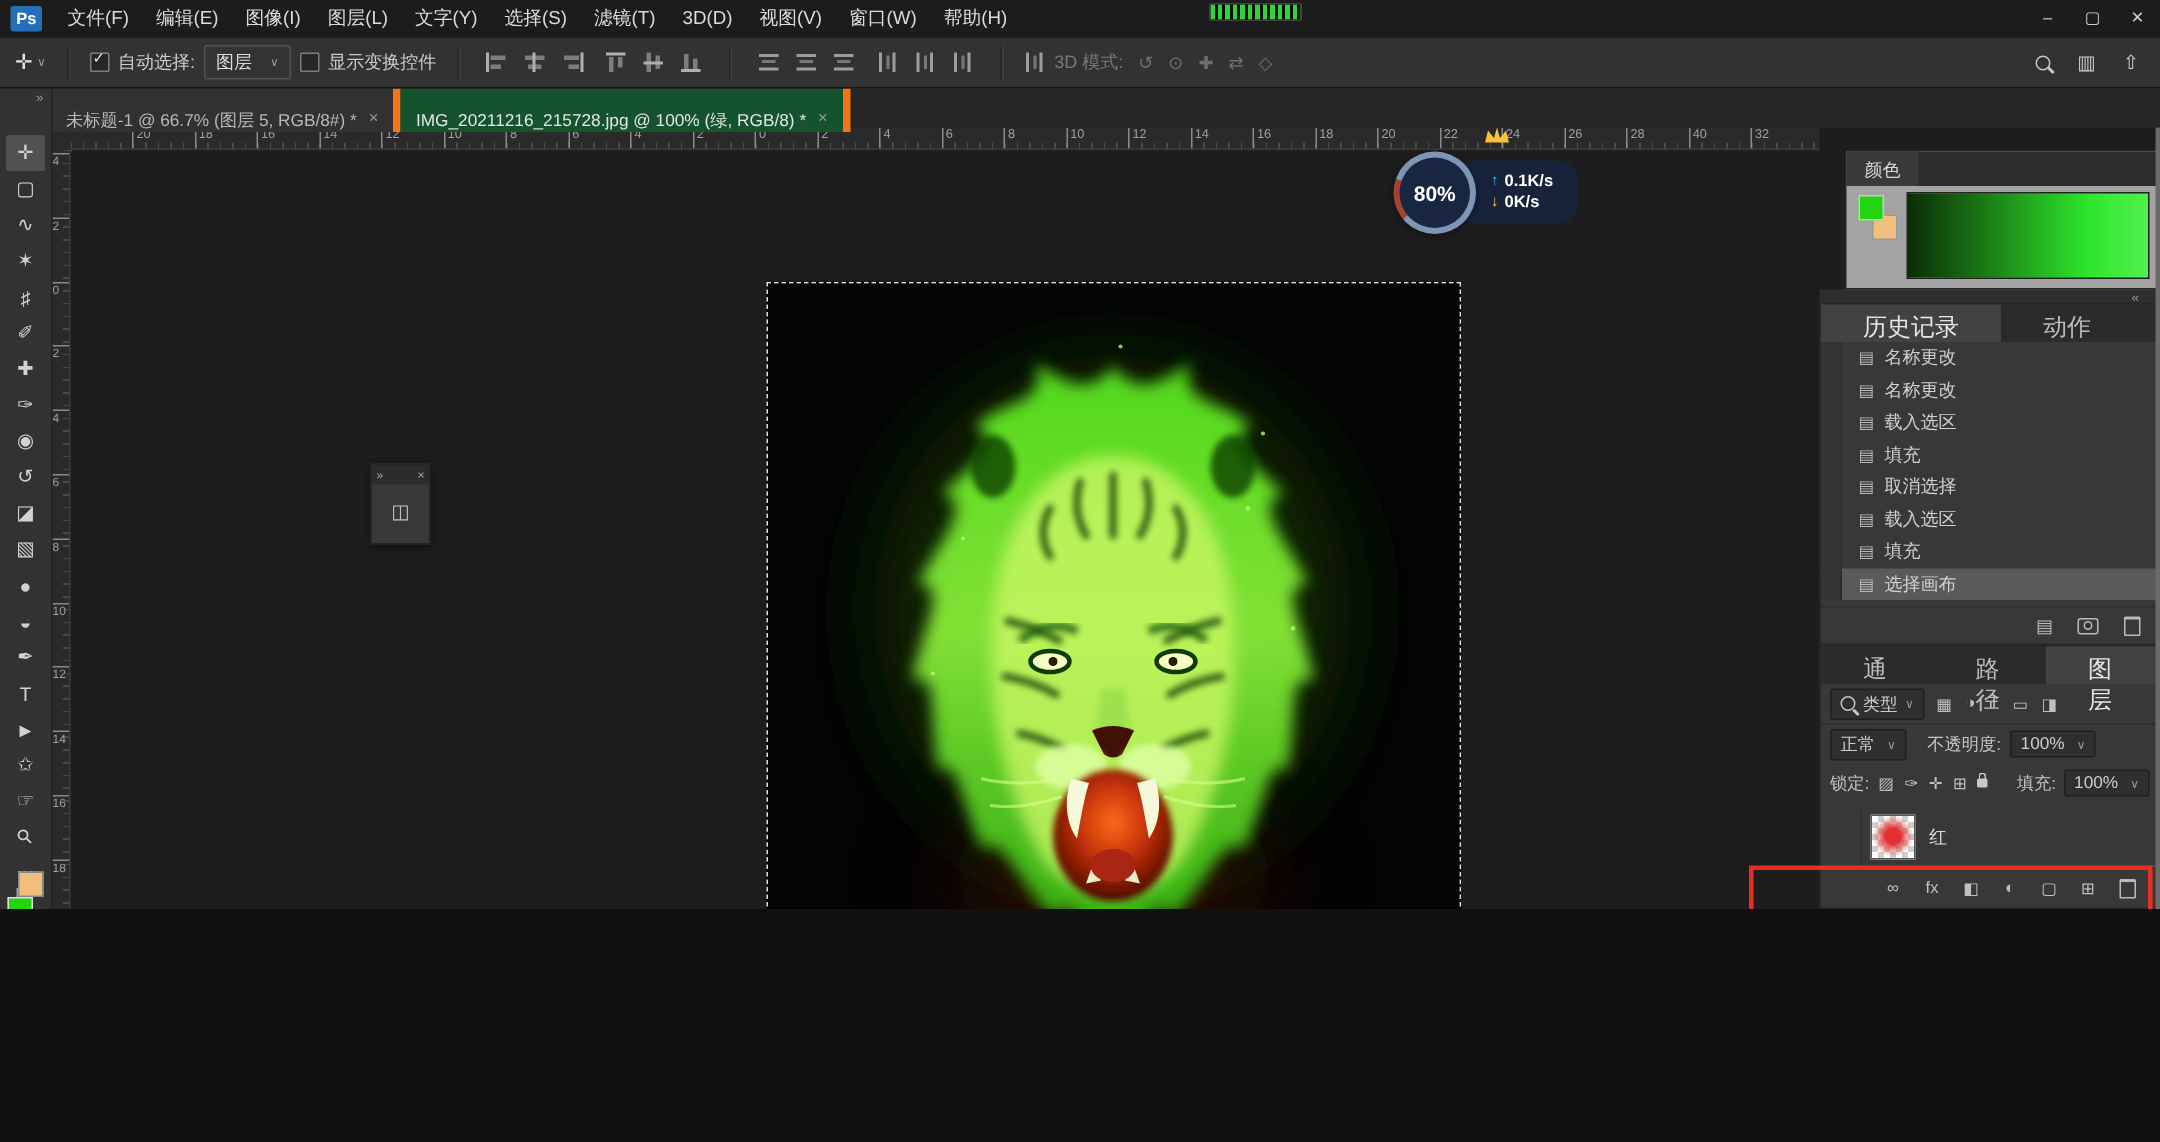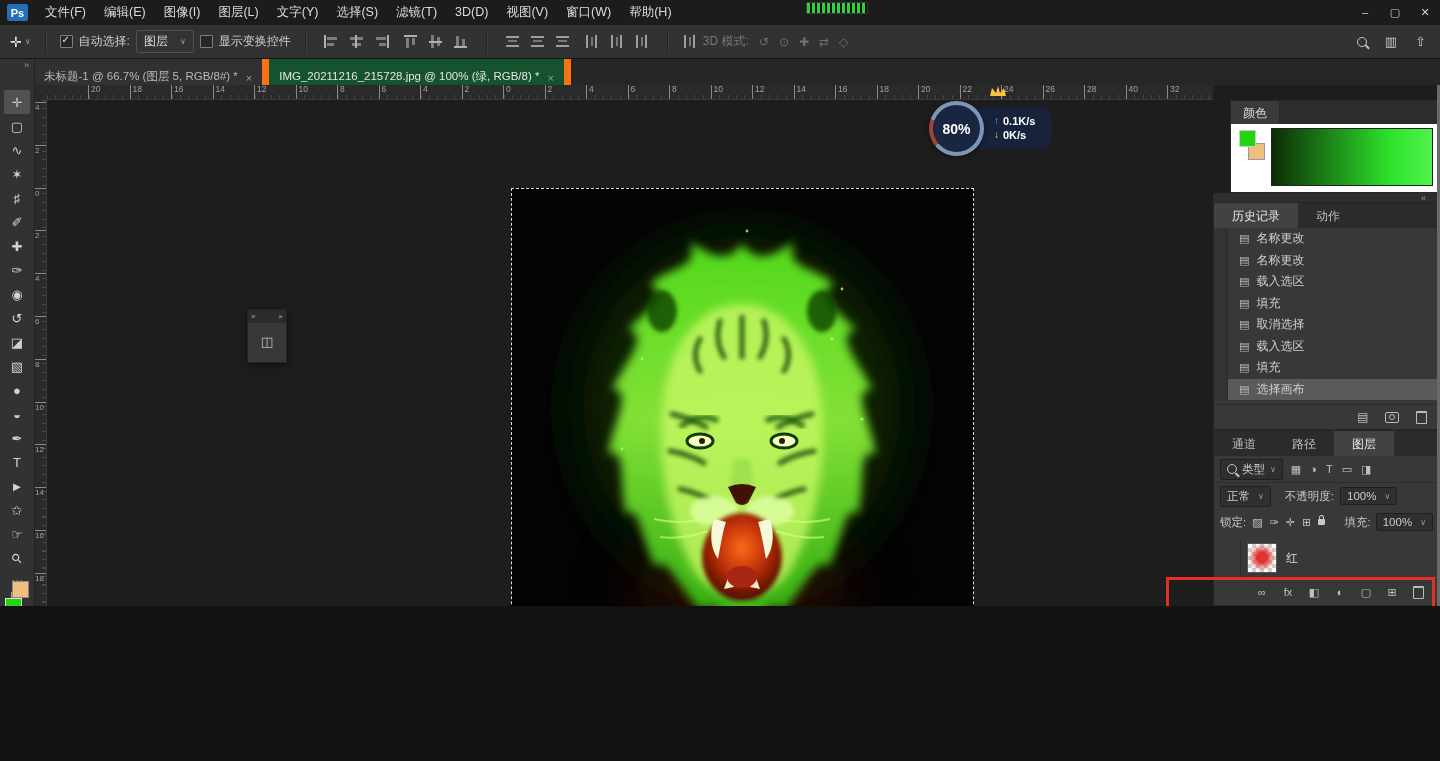--- a/index.html
+++ b/index.html
@@ -57,21 +57,21 @@
   .icon-eye::after{content:'';position:absolute;left:4px;top:1.5px;width:3px;height:3px;border-radius:50%;background:#c8c8c8;}
   .icon-lock,.lock{width:7px;height:6px;background:#c8c8c8;position:relative;display:inline-block;border-radius:1px;}
   .icon-lock::before,.lock::before{content:'';position:absolute;left:1px;top:-4px;width:3px;height:4px;border:1px solid #c8c8c8;border-bottom:none;border-radius:3px 3px 0 0;}
   .camera{width:12px;height:9px;border:1px solid #bbb;border-radius:2px;display:inline-block;position:relative;}
   .camera::before{content:'';position:absolute;left:3px;top:1px;width:4px;height:4px;border:1px solid #bbb;border-radius:50%;}
   .trash{width:9px;height:10px;border:1px solid #bbb;border-top:2px solid #bbb;display:inline-block;border-radius:1px;}
   .mag{transform:rotate(-45deg);display:inline-block;}
 
   
   .tabbar{position:absolute;left:34px;top:58px;right:0;height:27px;background:#262626;display:flex;z-index:20;}
-  .doc-tab{display:flex;align-items:flex-end;gap:8px;padding:1px 10px;font-size:11.5px;background:#313131;color:#b8b8b8;border-right:7px solid #f97316;white-space:nowrap;}
+  .doc-tab{display:flex;align-items:flex-start;gap:8px;padding:15px 10px;font-size:11.5px;background:#313131;color:#b8b8b8;border-right:5px solid #f97316;white-space:nowrap;}
   .doc-tab.active{background:#14532d;color:#e4e4e4;}
   .tab-close{color:#9a9a9a;font-size:11px;}
 
   
   .toolbar{position:absolute;left:0;top:58px;bottom:0;width:34px;background:#323232;border-right:1px solid #222;display:flex;flex-direction:column;align-items:center;z-index:20;}
   .tb-collapse{align-self:flex-end;margin:2px 5px 0 0;font-size:9px;color:#9a9a9a;}
   .tools{display:flex;flex-direction:column;align-items:center;margin-top:20px;}
   .tool{width:26px;height:24px;display:flex;align-items:center;justify-content:center;font-size:13px;color:#d2d2d2;}
   .tool.selected{background:#515151;border-radius:2px;}
   .tb-more{color:#d2d2d2;font-size:12px;margin:4px 0 2px;}
@@ -111,34 +111,34 @@
   .arrow-up{color:#3db6f5;font-size:10px;}
   .arrow-down{color:#ffd24d;font-size:10px;}
   .net-circle{position:absolute;left:929px;top:101px;width:55px;height:55px;border-radius:50%;z-index:40;
               background:conic-gradient(from 230deg,#a24335 0 60deg,#7e95b5 60deg 360deg);
               display:flex;align-items:center;justify-content:center;box-shadow:0 1px 6px rgba(0,0,0,.4);}
   .net-circle::before{content:'';position:absolute;inset:4px;border-radius:50%;background:#182642;}
   .net-pct{position:relative;color:#fff;font-size:14px;font-weight:bold;z-index:2;}
   .crown{position:absolute;left:988px;top:84px;z-index:45;}
 
   
-  .color-panel{position:absolute;left:1230px;top:100px;width:210px;height:93px;background:#ffffff;border:1px solid #262626;box-sizing:border-box;z-index:20;}
+  .color-panel{position:absolute;left:1230px;top:100px;width:210px;height:93px;background:#a3a3a3;border:1px solid #262626;box-sizing:border-box;z-index:20;}
   .cp-head{height:23px;background:#2c2c2c;display:flex;}
   .cp-tab{background:#3a3a3a;color:#d8d8d8;font-size:12px;padding:4px 12px;}
   .cp-body{position:relative;height:68px;}
   .cp-fg{position:absolute;left:8px;top:6px;width:15px;height:15px;background:#23d411;border:1px solid #ccc;z-index:2;}
   .cp-bg{position:absolute;left:17px;top:19px;width:15px;height:15px;background:#f0bf7e;border:1px solid #999;}
   .cp-grad{position:absolute;left:40px;top:4px;right:6px;bottom:6px;border:1px solid #222;
            background:linear-gradient(to right,#0c2c06,#2ee52c 75%,#52f04e);}
   .collapse-bar{position:absolute;left:1213px;top:193px;width:227px;height:9px;background:#2e2e2e;z-index:20;
                 display:flex;justify-content:flex-end;align-items:center;padding-right:14px;color:#9a9a9a;font-size:9px;box-sizing:border-box;}
 
   .history-panel{position:absolute;left:1213px;top:202px;width:227px;height:228px;background:#383838;border:1px solid #262626;box-sizing:border-box;z-index:20;display:flex;flex-direction:column;}
   .ph-head{height:25px;background:#2b2b2b;display:flex;align-items:stretch;flex:none;}
-  .ph-tab{padding:5px 18px;font-size:12px;color:#bdbdbd;}
+  .ph-tab{padding:5px 28px;font-size:16px;color:#bdbdbd;}
   .ph-tab.active{background:#424242;color:#e6e6e6;}
   .hist-list{flex:1;overflow:hidden;}
   .hist-row{height:21.5px;display:flex;align-items:center;gap:7px;font-size:12px;color:#d0d0d0;}
   .hist-row.selected{background:#5a5a5a;}
   .hist-well{width:13px;align-self:stretch;border-right:1px solid #2d2d2d;background:#333;flex:none;}
   .hist-icon{color:#b8b8b8;font-size:11px;margin-left:4px;}
   .hist-bottom{height:24px;border-top:1px solid #2d2d2d;display:flex;align-items:center;justify-content:flex-end;gap:16px;padding-right:12px;flex:none;color:#bdbdbd;font-size:12px;}
 
   .layers-panel{position:absolute;left:1213px;top:430px;width:227px;bottom:0;background:#383838;border:1px solid #262626;box-sizing:border-box;z-index:20;display:flex;flex-direction:column;}
   .lp-tabs{height:25px;background:#2b2b2b;display:flex;flex:none;}

